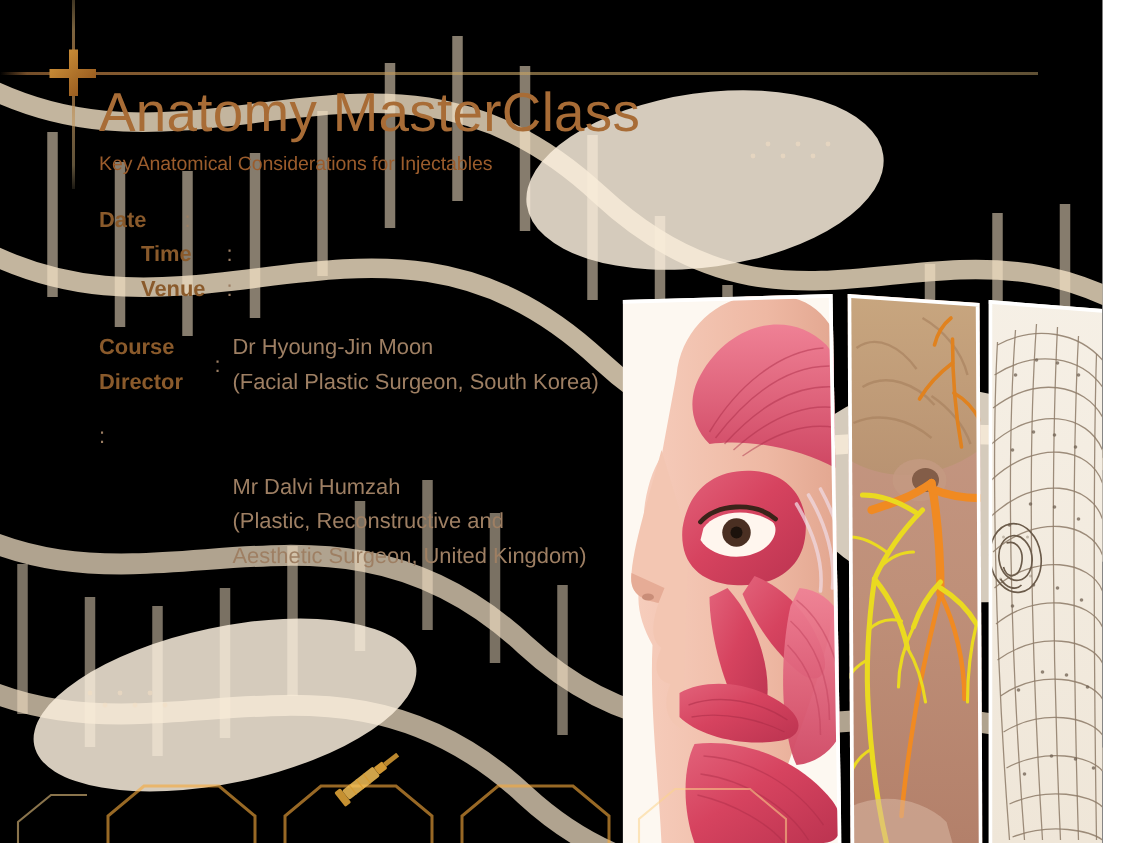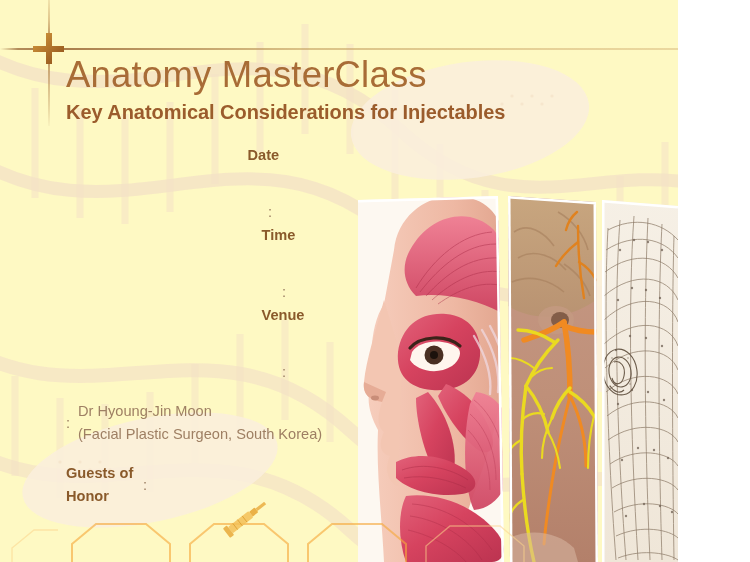--- a/index.html
+++ b/index.html
@@ -9,23 +9,23 @@
   }
   body {
     width: 750px;
     height: 562px;
     overflow: hidden;
     font-family: "Liberation Sans", sans-serif;
   }
 
   #poster {
     position: relative;
-    width: 678px;
+    width: 735px;
     height: 562px;
-    background: #fef9c3;
+    background: #000000;
     overflow: hidden;
   }
 
   
   .bg-layer {
     position: absolute;
     inset: 0;
     pointer-events: none;
   }
   .bg-layer svg { display: block; }
@@ -93,38 +93,37 @@
   .title {
     font-size: 36.5px;
     font-weight: 300;
     letter-spacing: 0.2px;
     color: #a86c36;
     line-height: 1.06;
     white-space: nowrap;
   }
   .subtitle {
     margin-top: 6px;
-    font-size: 20px;
-    font-weight: 700;
+    font-size: 13px;
+    font-weight: 400;
     color: #9b5c2c;
     letter-spacing: -0.05px;
     white-space: nowrap;
   }
 
   .info {
     margin-top: 20px;
     font-size: 14.6px;
     color: #9b7e63;
   }
 
   .row {
     display: flex;
-    align-items: center;
+    align-items: flex-end;
     line-height: 23px;
-    flex-direction: column;
   }
   .row + .row { margin-top: 0px; margin-left: 28px; }
 
   .lbl {
     width: 57px;
     flex: 0 0 57px;
     font-weight: 700;
     color: #8a5a2b;
   }
   .sep {
@@ -584,28 +583,31 @@
         <div class="lbl">Time</div>
         <div class="sep">:</div>
       </div>
 
       <div class="row">
         <div class="lbl">Venue</div>
         <div class="sep">:</div>
       </div>
 
       <div class="grp">
+        <div class="lbl2">Course
+Director</div>
         <div class="sep2">:</div>
         <div class="val2">Dr Hyoung-Jin Moon
 (Facial Plastic Surgeon, South Korea)</div>
       </div>
 
       <div class="grp">
-        <div class="lbl2">Guests of
-Honor</div>
         <div class="sep2">:</div>
       </div>
 
+      <div class="extra">Mr Dalvi Humzah
+(Plastic, Reconstructive and
+Aesthetic Surgeon, United Kingdom)</div>
 
     </div>
   </div>
 
 </div>
 
 </body></html>

